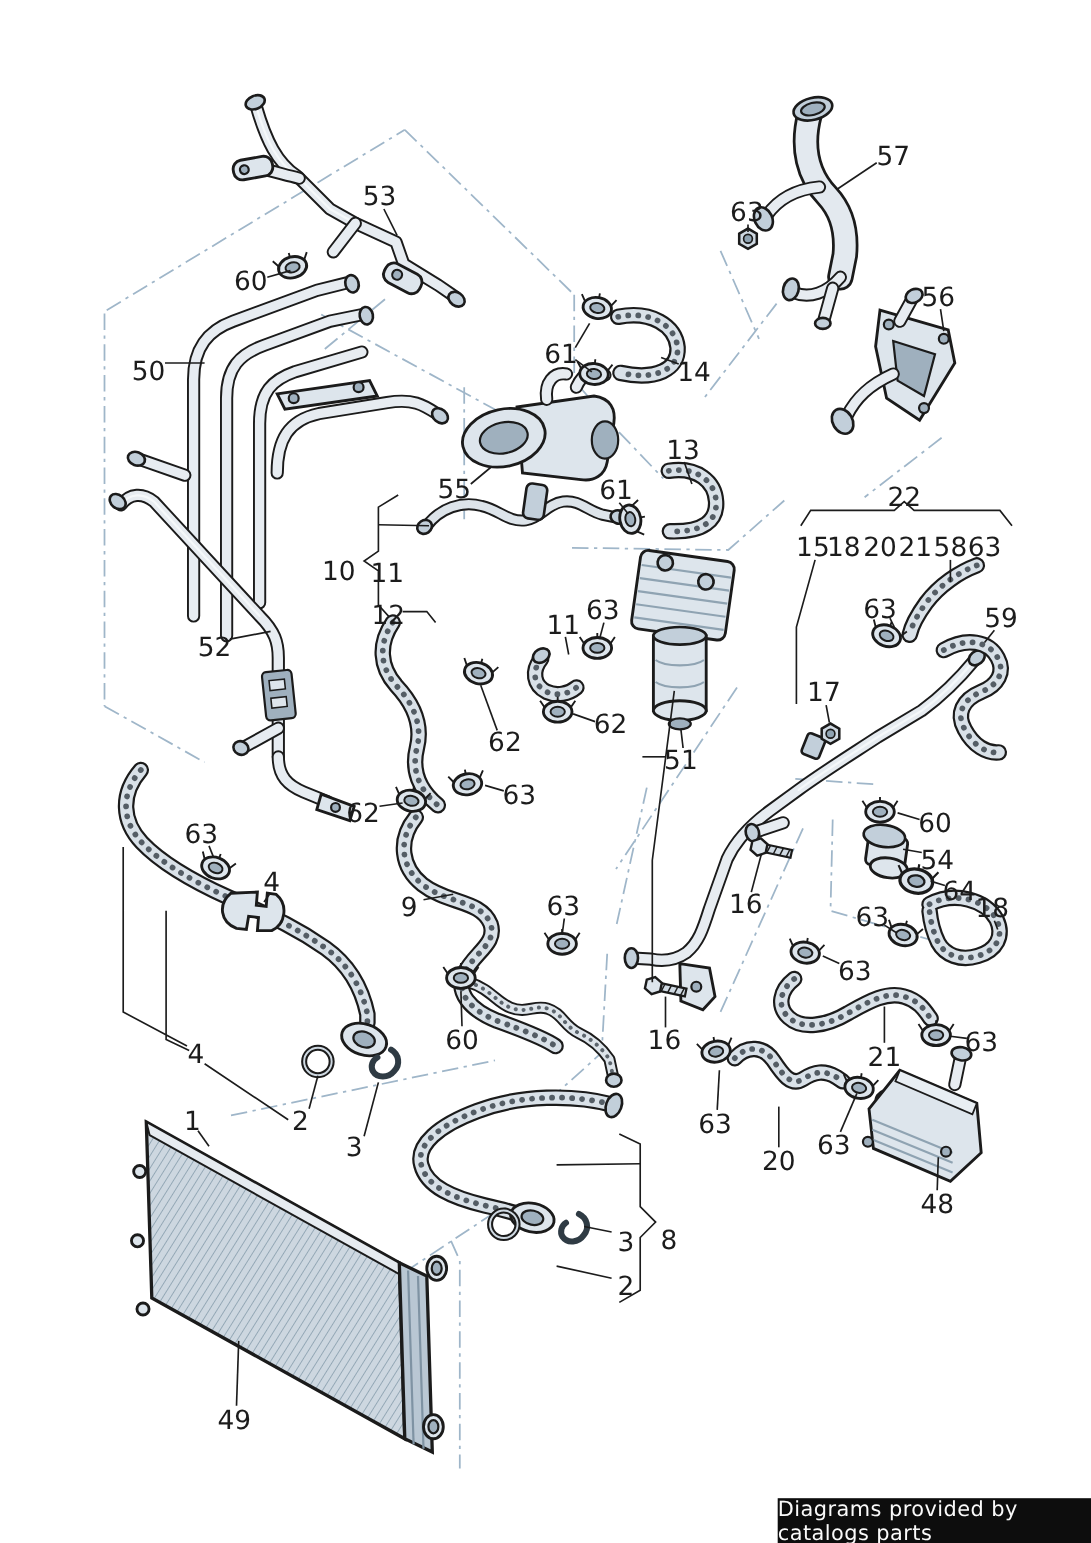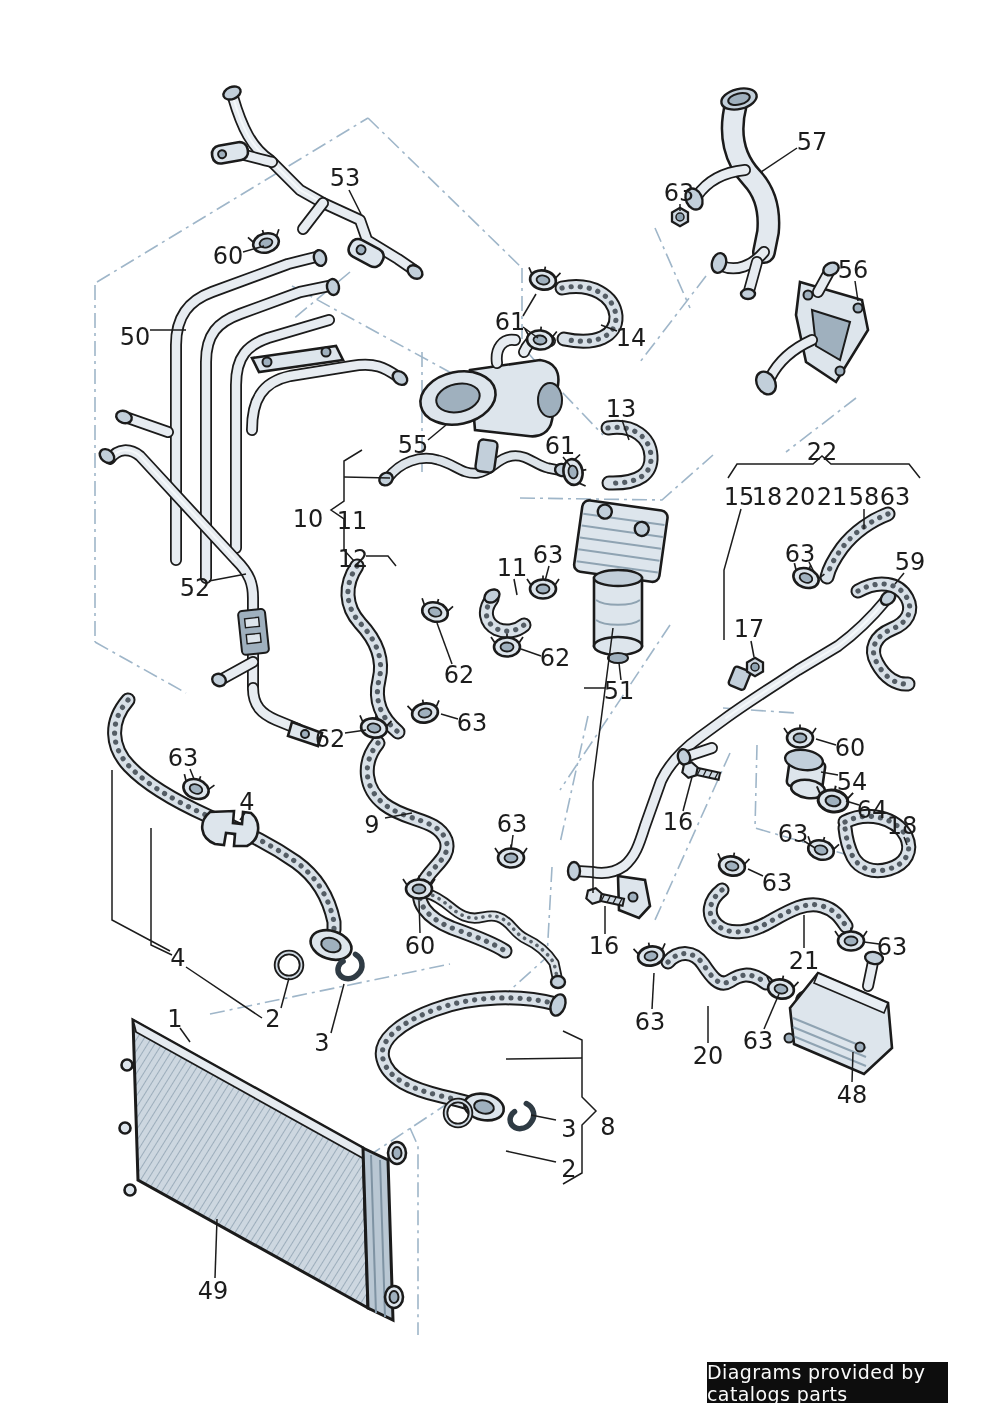--- a/index.html
+++ b/index.html
@@ -20,21 +20,21 @@
   .hose-d{fill:none;stroke:#3c454d;stroke-width:5.2;stroke-linecap:round;stroke-dasharray:0.1 9;opacity:.85;}
   .thin-o{fill:none;stroke:#1b1b1b;stroke-width:11;stroke-linecap:round;stroke-linejoin:round;}
   .thin-i{fill:none;stroke:#dde4ea;stroke-width:7.5;stroke-linecap:round;stroke-linejoin:round;}
   .thin-d{fill:none;stroke:#3c454d;stroke-width:3.6;stroke-linecap:round;stroke-dasharray:0.1 7;opacity:.8;}
   .big-o{fill:none;stroke:#1b1b1b;stroke-width:24;stroke-linecap:round;stroke-linejoin:round;}
   .big-i{fill:none;stroke:#e3e9ef;stroke-width:19;stroke-linecap:round;stroke-linejoin:round;}
   .part-fill{fill:#dde5ec;stroke:#1b1b1b;stroke-width:2.6;}
   .part-dark{fill:#9fb0be;stroke:#1b1b1b;stroke-width:2;}
   .part-mid{fill:#c2cfda;stroke:#1b1b1b;stroke-width:2.4;}
   .callout-text{font-family:"DejaVu Sans",sans-serif;font-size:24px;fill:#1c1c1c;}
-  .footer-bar{position:absolute;left:707px;top:1362px;width:241px;height:41px;background:#0d0d0d;
+  .footer-bar{position:absolute;left:707px;top:1362px;width:285px;height:41px;background:#0d0d0d;
               display:flex;align-items:center;justify-content:center;}
   .footer-bar span{color:#fafafa;font-size:19px;letter-spacing:.4px;font-family:"DejaVu Sans",sans-serif;}
 </style>
 </head>
 <body>
 
 <div class="canvas">
 <svg width="992" height="1403" viewBox="0 0 992 1403">
   <defs>
     <pattern id="hatch" width="6" height="6" patternUnits="userSpaceOnUse" patternTransform="rotate(32)">

